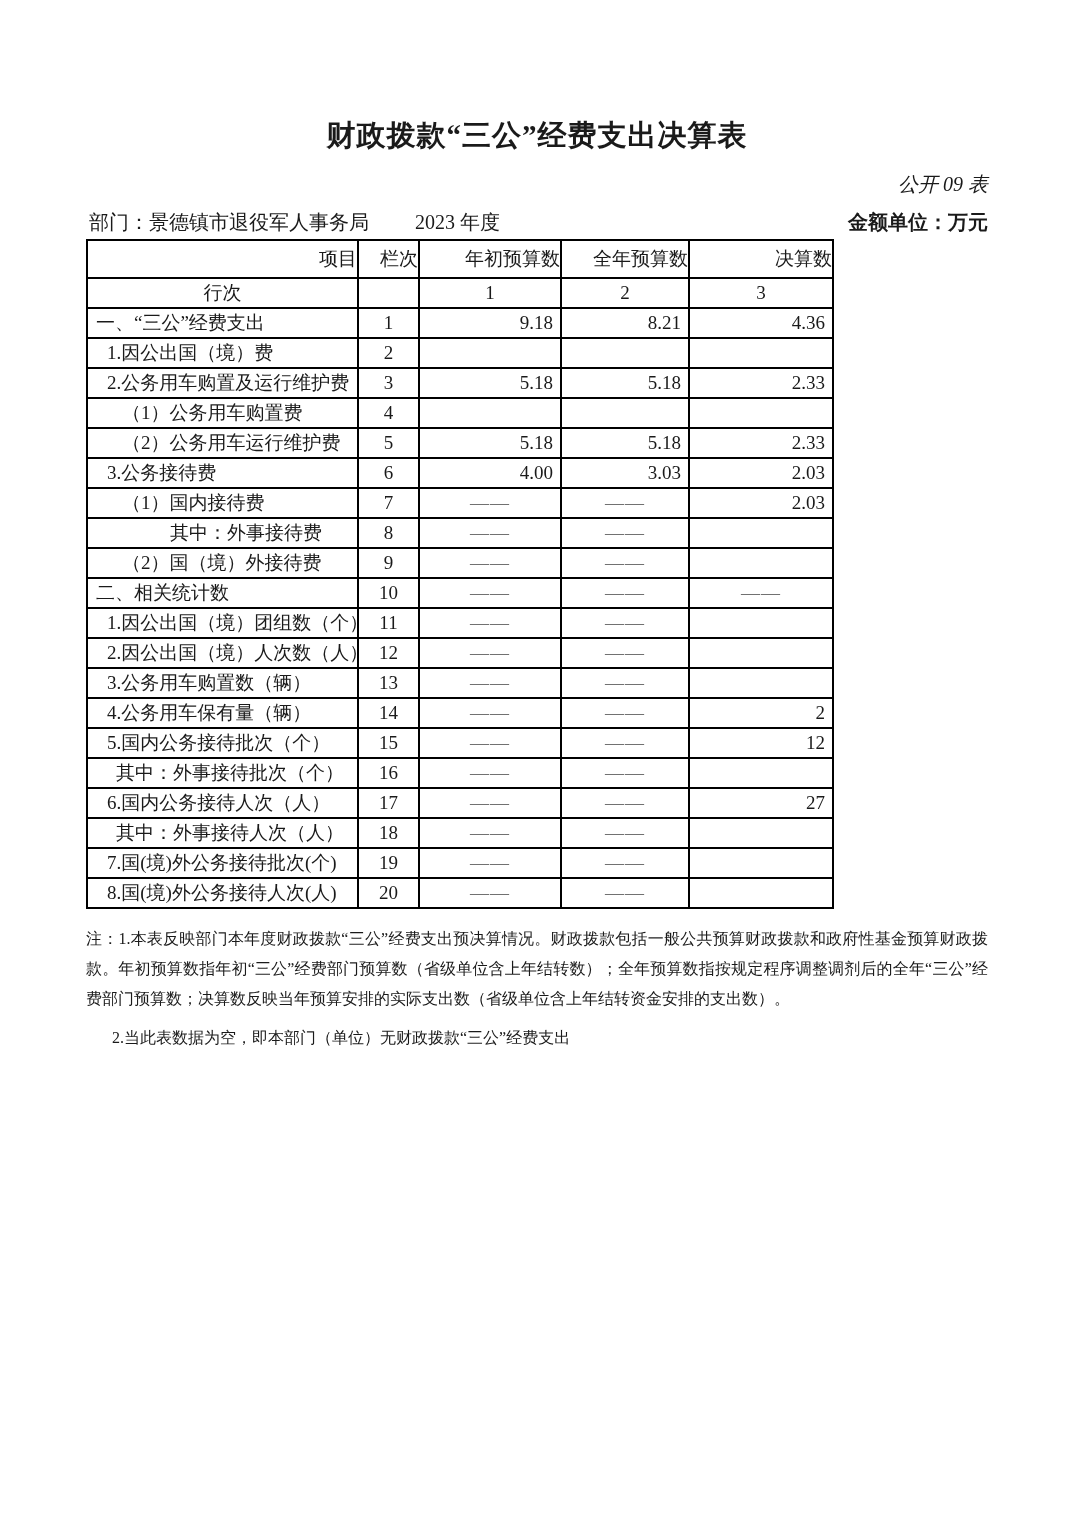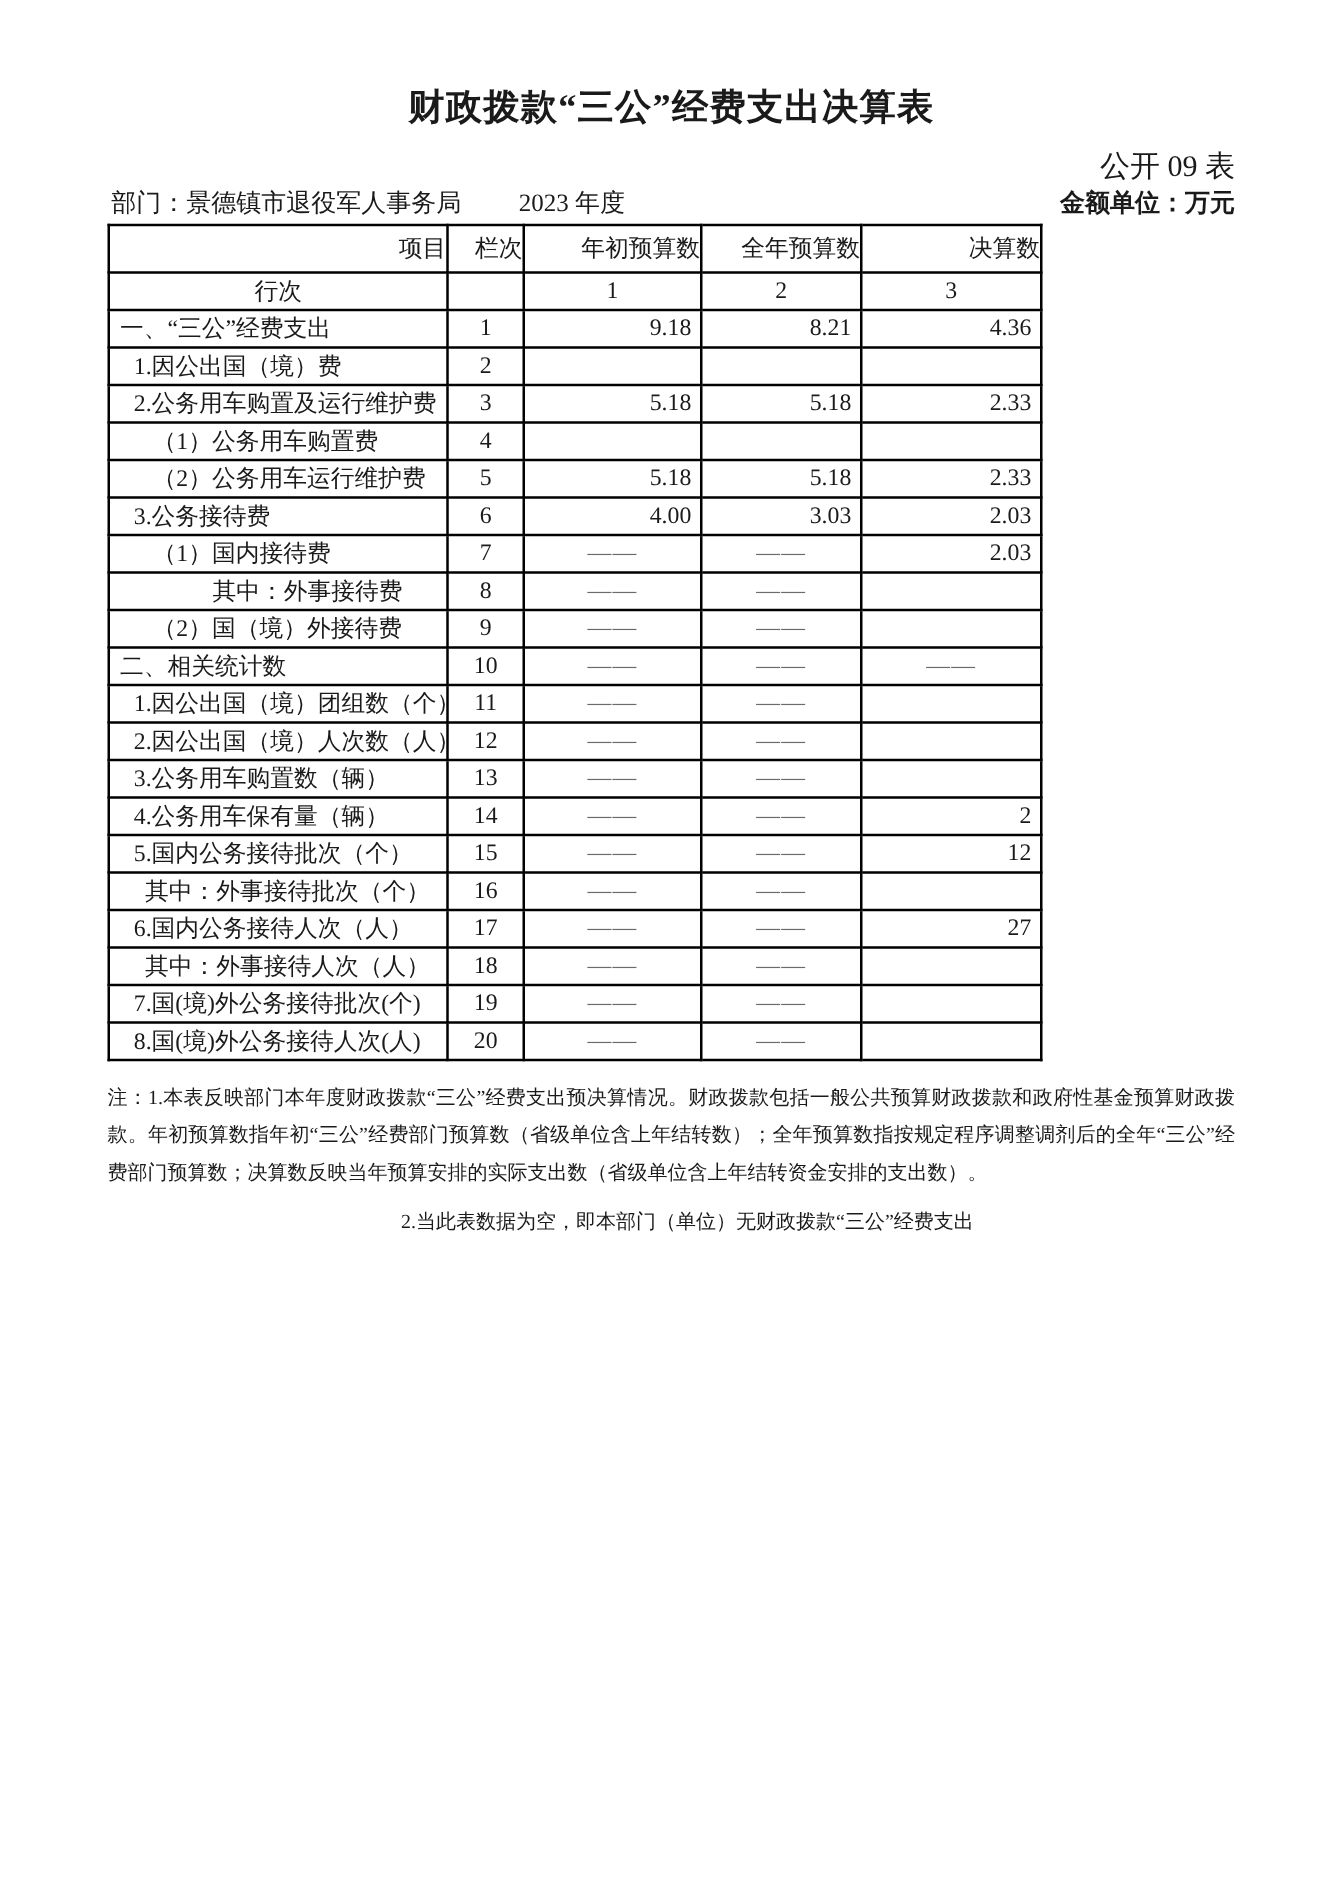--- a/index.html
+++ b/index.html
@@ -1,26 +1,26 @@
 <!DOCTYPE html>
 <html><head>
 <meta charset="utf-8">
 <style>
   html,body { margin:0; padding:0; }
   body {
     width:1074px; height:1520px; background:#ffffff; color:#1a1a1a;
     font-family:"Liberation Serif","DejaVu Serif",serif;
     -webkit-font-smoothing:antialiased;
   }
-  .page { width:902px; margin:0 auto; padding-top:66px; }
+  .page { width:902px; margin:0 auto; padding-top:116px; }
   .title {
     font-size:29px; font-weight:700; text-align:center;
     margin:0 0 16px 0; letter-spacing:1px;
   }
-  .code { text-align:right; font-size:24px; line-height:24px; margin:0 0 3px 0; }
+  .code { text-align:right; font-size:20px; line-height:24px; margin:0 0 13px 0;font-style:italic; }
   .meta { position:relative; font-size:20px; height:30px; }
   .meta .dept { position:absolute; left:3px; top:0; }
   .meta .year { position:absolute; left:329px; top:0; }
   .meta .unit { position:absolute; right:0; top:0;font-weight:bold; }
   table { border-collapse:collapse; width:746px; table-layout:fixed; }
   th, td {
     border:2px solid #000; font-weight:400; font-size:19px;
     padding:0; overflow:hidden; white-space:nowrap;
   }
   thead tr.h1 th { height:36px; text-align:right; }
@@ -32,21 +32,21 @@
   td.dash { text-align:center; color:#6b6b6b; letter-spacing:1px; }
   .ind0 { padding-left:8px; }
   .ind1 { padding-left:19px; }
   .ind2 { padding-left:34px; }
   .ind3 { padding-left:82px; }
   .ind4 { padding-left:28px; }
   .note {
     font-size:16px; line-height:30px; text-align:justify;
     margin:15px 0 0 0;
   }
-  .note2 { text-indent:26px; margin-top:9px; text-align:center; }
+  .note2 { text-indent:26px; margin-top:9px; text-align:left; }
 </style>
 </head>
 <body>
 
 <div class="page">
 
   <h1 class="title">财政拨款“三公”经费支出决算表</h1>
 
   <div class="code">公开 09 表</div>
 

